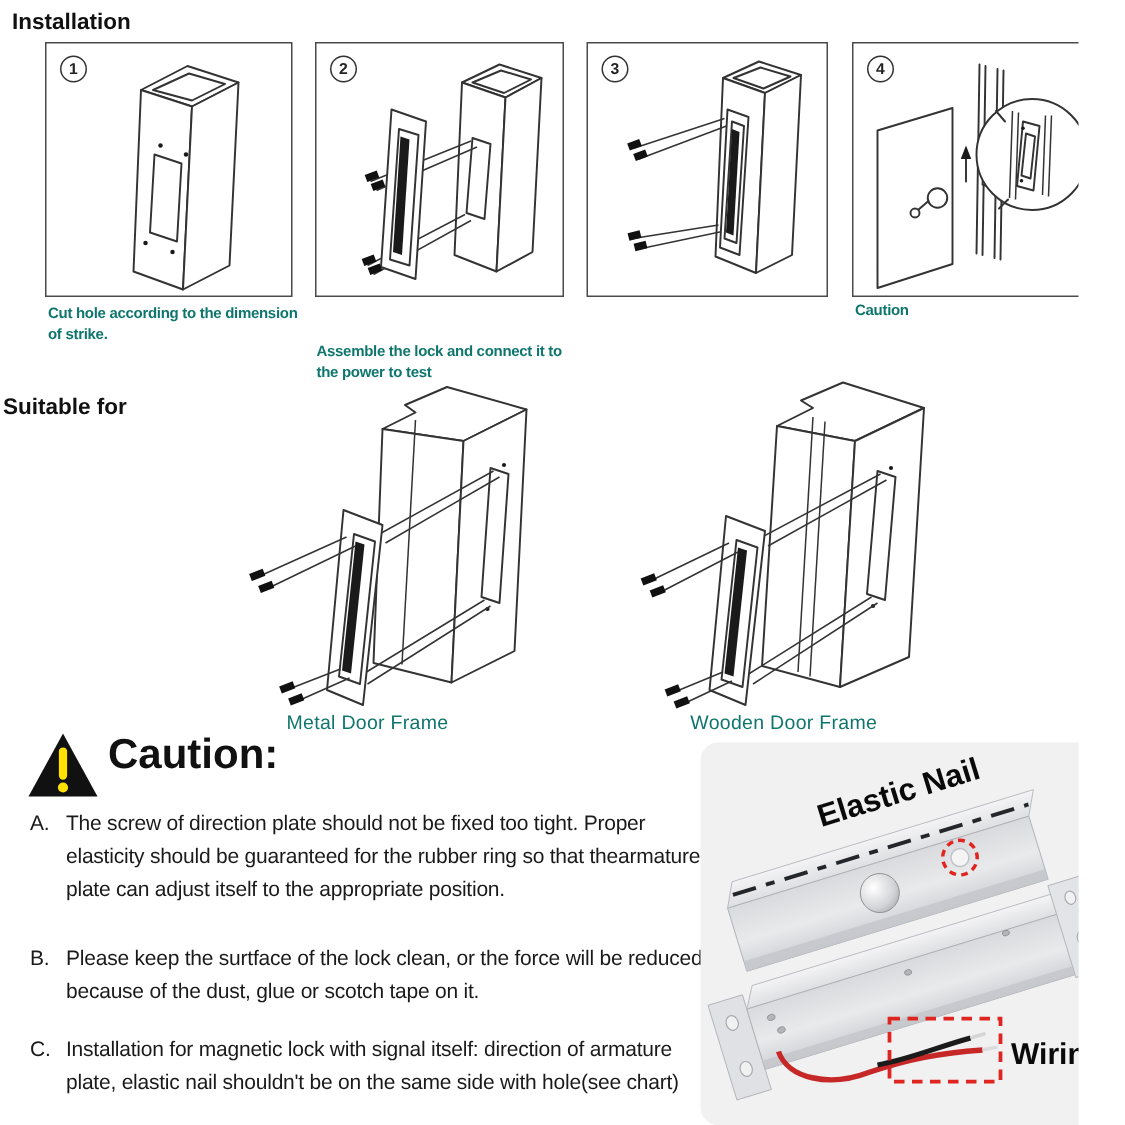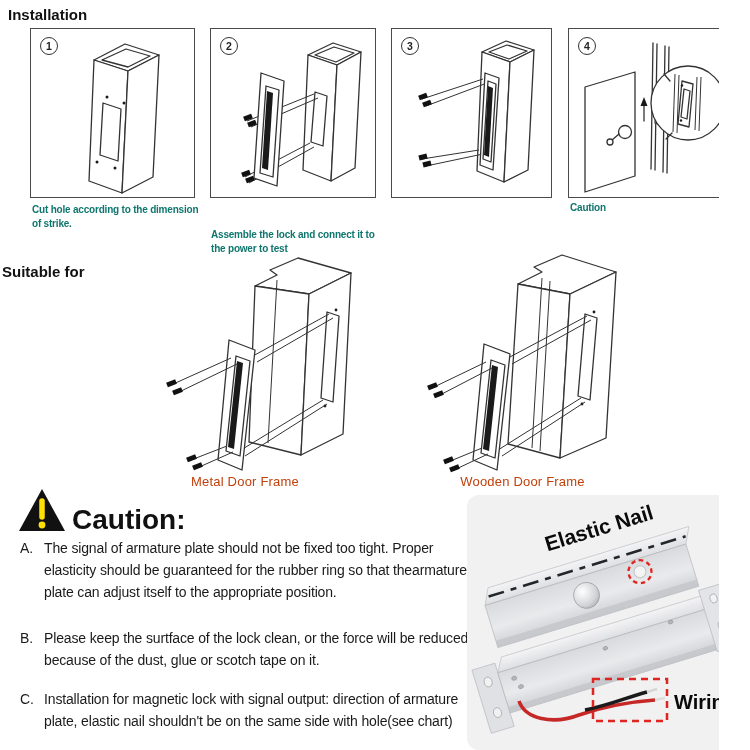--- a/index.html
+++ b/index.html
@@ -7,21 +7,21 @@
         font-family:"Liberation Sans",sans-serif;color:#1a1a1a;}
   svg{font-family:inherit;display:block;}
   .h1{position:absolute;font-size:15px;font-weight:bold;color:#111;}
   .panel{position:absolute;border:1px solid #4a4a4a;background:#fff;}
   .badge{position:absolute;left:9px;top:8px;width:16px;height:16px;border:1.2px solid #333;
          border-radius:50%;font-size:10.5px;font-weight:bold;display:flex;align-items:center;
          justify-content:center;color:#222;background:#fff;z-index:2;}
   .draw{position:absolute;inset:0;}
   .cap{position:absolute;font-size:10px;font-weight:bold;line-height:1.35;color:#0f766e;
        letter-spacing:-0.2px;}
-  .framecap{position:absolute;font-size:13px;color:#c2410c;text-align:center;letter-spacing:0.2px;}
+  .framecap{position:absolute;font-size:13px;color:#0f766e;text-align:center;letter-spacing:0.2px;}
   .caution-title{position:absolute;font-size:28px;font-weight:bold;color:#111;}
   .citem{position:absolute;display:flex;font-size:14px;line-height:22px;letter-spacing:-0.15px;}
   .cid{width:24px;flex:none;}
   .ctext{width:432px;}
   .photo{position:absolute;left:467px;top:495px;width:281px;height:255px;border-radius:12px;
          background:#f1f1f2;overflow:hidden;}
   
   .ln{stroke:#333;fill:none;stroke-width:1.3;stroke-linejoin:round;stroke-linecap:round;}
   .fw{stroke:#333;fill:#fff;stroke-width:1.3;stroke-linejoin:round;}
   .blk{fill:#1a1a1a;stroke:none;}
@@ -197,33 +197,33 @@
     <path class="sh" d="m44,214 9,-3.5"></path>
       <path class="sh" d="m50,222 9,-3.5"></path>
   </svg>
   <div class="framecap" style="left:425px;top:474px;width:195px;">Wooden Door Frame</div>
 
   <svg style="position:absolute;left:18px;top:487px;" width="48" height="46" viewBox="0 0 48 46">
     <polygon points="24,2 47,44 1,44" fill="#111"></polygon>
     <line x1="24" y1="14" x2="24" y2="30" stroke="#ffe100" stroke-width="5.5" stroke-linecap="round"></line>
     <circle cx="24" cy="38" r="3.4" fill="#ffe100"></circle>
   </svg>
-  <div class="caution-title" style="left:72px;top:504px;">Caution:</div>
+  <div class="caution-title" style="left:72px;top:487px;">Caution:</div>
 
   <div class="citem" style="left:20px;top:537px;">
     <div class="cid">A.</div>
-    <div class="ctext">The signal of armature plate should not be fixed too tight. Proper elasticity should be guaranteed for the rubber ring so that thearmature plate can adjust itself to the appropriate position.</div>
+    <div class="ctext">The screw of direction plate should not be fixed too tight. Proper elasticity should be guaranteed for the rubber ring so that thearmature plate can adjust itself to the appropriate position.</div>
   </div>
   <div class="citem" style="left:20px;top:627px;">
     <div class="cid">B.</div>
     <div class="ctext">Please keep the surtface of the lock clean, or the force will be reduced because of the dust, glue or scotch tape on it.</div>
   </div>
   <div class="citem" style="left:20px;top:688px;">
     <div class="cid">C.</div>
-    <div class="ctext">Installation for magnetic lock with signal output: direction of armature plate, elastic nail shouldn't be on the same side with hole(see chart)</div>
+    <div class="ctext">Installation for magnetic lock with signal itself: direction of armature plate, elastic nail shouldn't be on the same side with hole(see chart)</div>
   </div>
 
   <div class="photo">
     <svg width="281" height="255" viewBox="0 0 281 255">
       <defs>
         <linearGradient id="mface" x1="0" y1="0" x2="0" y2="1">
           <stop offset="0" stop-color="#d9dadd"></stop>
           <stop offset="0.55" stop-color="#e9eaec"></stop>
           <stop offset="1" stop-color="#cfd0d4"></stop>
         </linearGradient>

